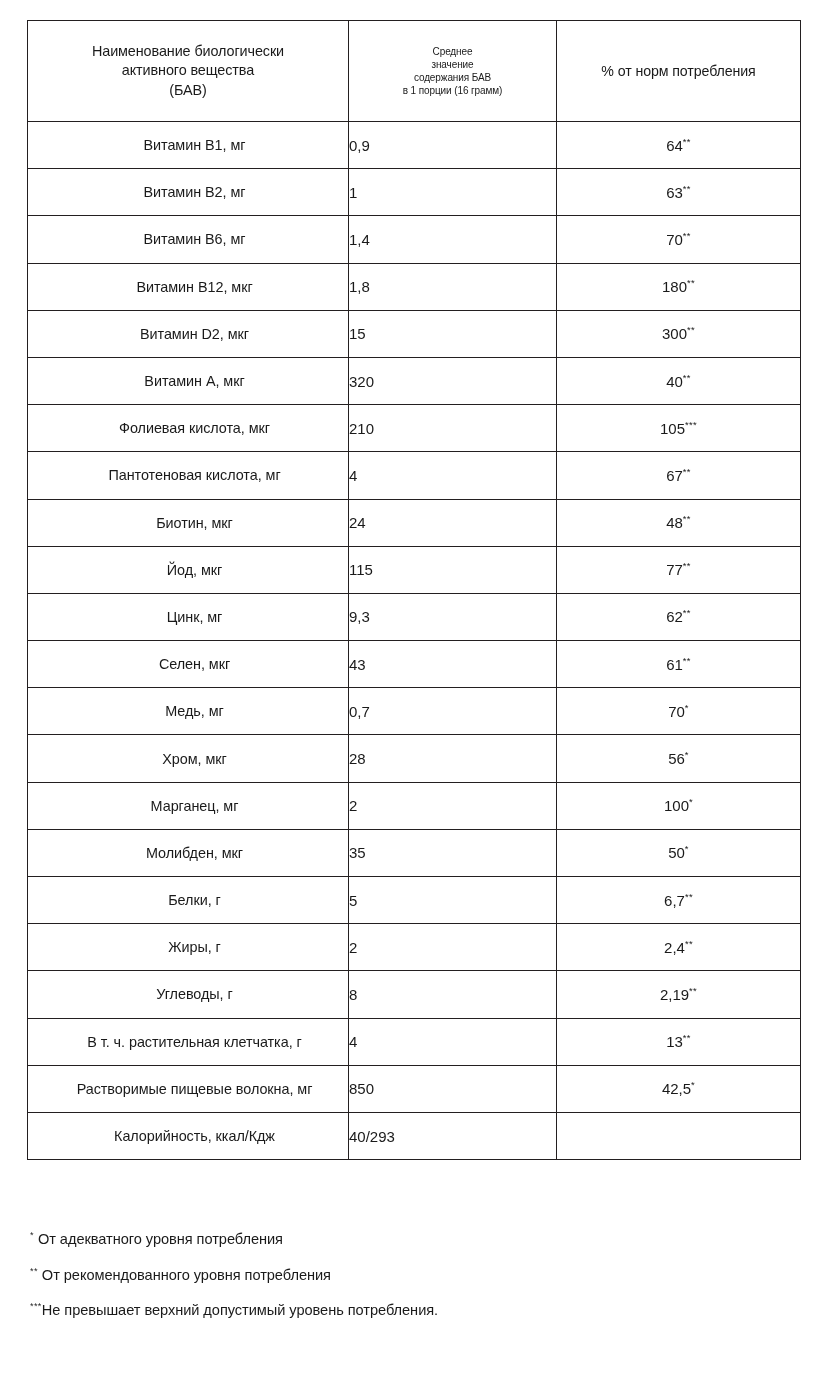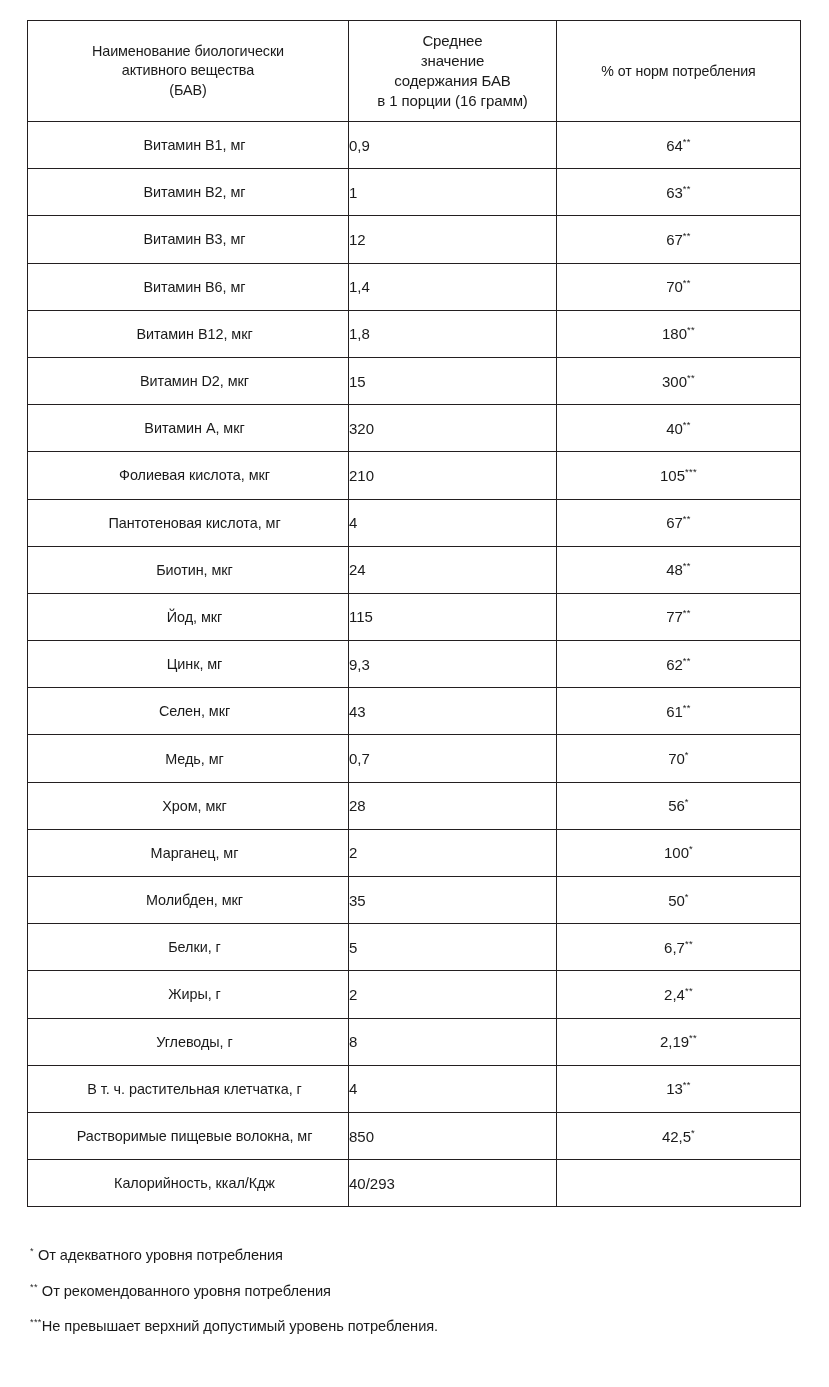--- a/index.html
+++ b/index.html
@@ -49,21 +49,21 @@
     font-size: 14.2px;
     line-height: 1.32;
     text-align: center;
     letter-spacing: -0.1px;
     padding: 4px 6px;
   }
   thead th.h-name {
     font-size: 14.4px;
   }
   thead th.h-value {
-    font-size: 15px;
+    font-size: 10px;
   }
   thead th.h-pct {
     font-size: 14.2px;
   }
 
   tbody tr {
     height: 47.2px;
   }
 
   td.cell-name {
@@ -95,21 +95,20 @@
     top: 1232px;
     width: 760px;
   }
   .footnote {
     font-size: 14.6px;
     color: #1a1a1a;
     line-height: 1.0;
     margin-bottom: 21px;
     letter-spacing: -0.05px;
     white-space: nowrap;
-    margin-top: 16px;
   }
   .footnote .fn-mark {
     font-size: 0.62em;
     vertical-align: super;
     letter-spacing: 0.4px;
     line-height: 0;
   }
   .footnote .fn-gap {
     display: inline-block;
     width: 4px;
@@ -138,25 +137,20 @@
           <td class="cell-name">Витамин B1, мг</td>
           <td class="cell-value">0,9</td>
           <td class="cell-pct">64<span class="mark">**</span></td>
         </tr>
         <tr>
           <td class="cell-name">Витамин B2, мг</td>
           <td class="cell-value">1</td>
           <td class="cell-pct">63<span class="mark">**</span></td>
         </tr>
         <tr>
-          <td class="cell-name">Витамин B3, мг</td>
-          <td class="cell-value">12</td>
-          <td class="cell-pct">67<span class="mark">**</span></td>
-        </tr>
-        <tr>
           <td class="cell-name">Витамин B6, мг</td>
           <td class="cell-value">1,4</td>
           <td class="cell-pct">70<span class="mark">**</span></td>
         </tr>
         <tr>
           <td class="cell-name">Витамин B12, мкг</td>
           <td class="cell-value">1,8</td>
           <td class="cell-pct">180<span class="mark">**</span></td>
         </tr>
         <tr>

